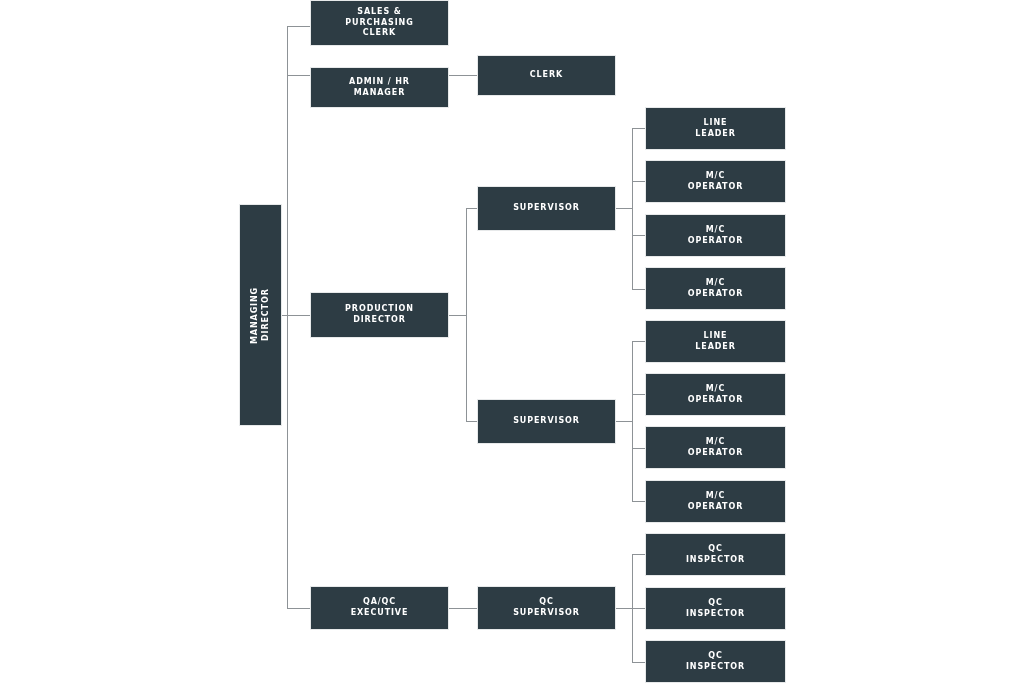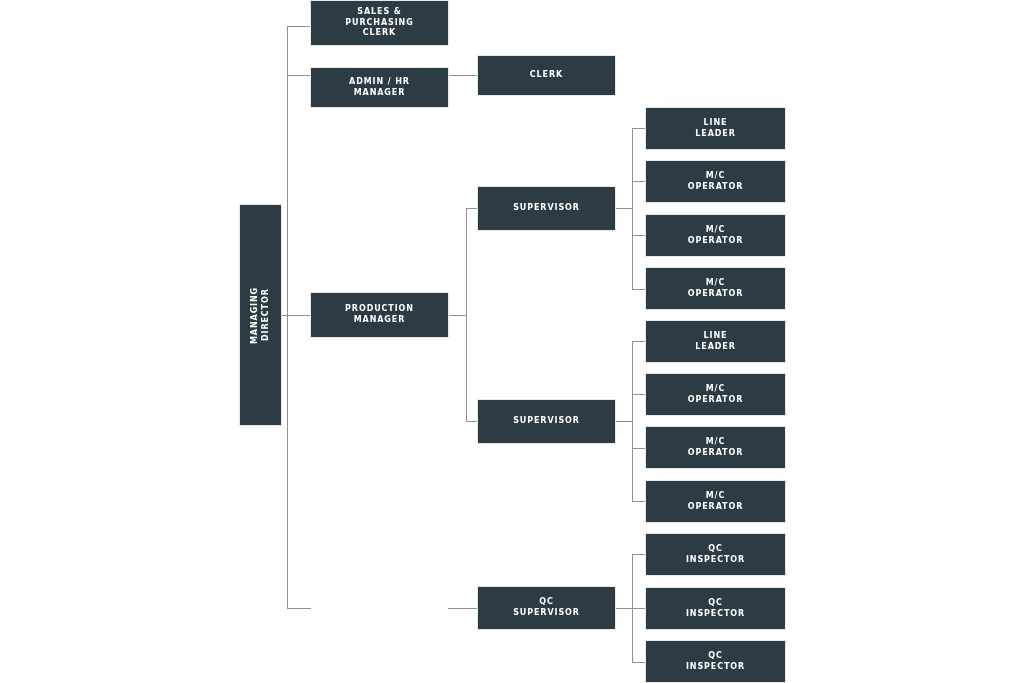--- a/index.html
+++ b/index.html
@@ -112,21 +112,21 @@
     <span class="label">ADMIN / HR
 MANAGER</span>
   </div>
 
   <div class="node" style="left:478px; top:56px; width:137px; height:39px;">
     <span class="label">CLERK</span>
   </div>
 
   <div class="node" style="left:311px; top:293px; width:137px; height:44px;">
     <span class="label">PRODUCTION
-MANAGER</span>
+DIRECTOR</span>
   </div>
 
   <div class="node" style="left:478px; top:187px; width:137px; height:43px;">
     <span class="label">SUPERVISOR</span>
   </div>
 
   <div class="node" style="left:478px; top:400px; width:137px; height:43px;">
     <span class="label">SUPERVISOR</span>
   </div>
 
@@ -163,20 +163,24 @@
   <div class="node" style="left:646px; top:427px; width:139px; height:41px;">
     <span class="label">M/C
 OPERATOR</span>
   </div>
 
   <div class="node" style="left:646px; top:481px; width:139px; height:41px;">
     <span class="label">M/C
 OPERATOR</span>
   </div>
 
+  <div class="node" style="left:311px; top:587px; width:137px; height:42px;">
+    <span class="label">QA/QC
+EXECUTIVE</span>
+  </div>
 
   <div class="node" style="left:478px; top:587px; width:137px; height:42px;">
     <span class="label">QC
 SUPERVISOR</span>
   </div>
 
   <div class="node" style="left:646px; top:534px; width:139px; height:41px;">
     <span class="label">QC
 INSPECTOR</span>
   </div>

